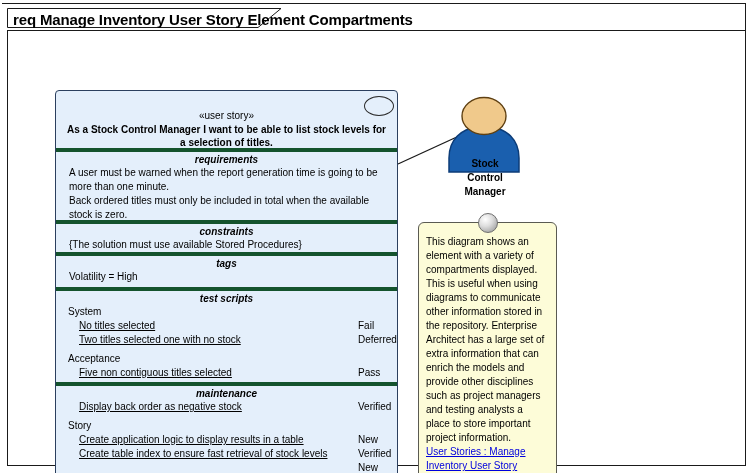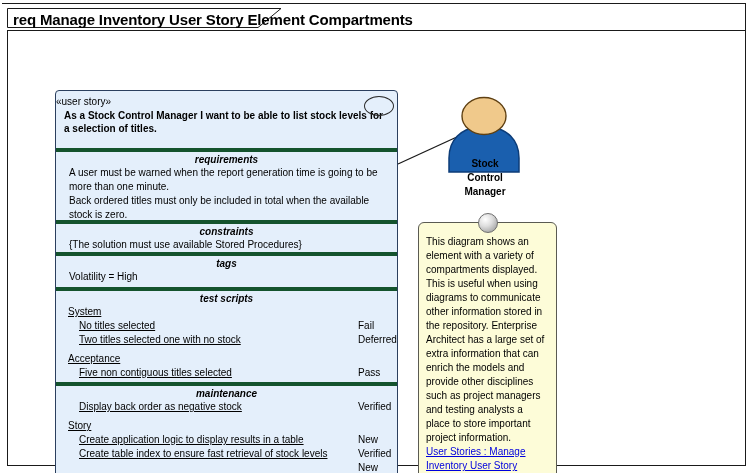--- a/index.html
+++ b/index.html
@@ -14,37 +14,37 @@
     position:absolute; left:13px; top:11px; z-index:2;
     font-size:15px; font-weight:bold; letter-spacing:-0.15px; white-space:nowrap;
   }
 
   
   .user-story {
     position:absolute; left:55px; top:90px; width:343px; height:394px;
     background:#e4effb; border:1px solid #2b3f5e; border-radius:4px;
     font-size:10px; z-index:3; box-sizing:border-box; overflow:hidden;
   }
-  .us-header { position:relative; height:57px; padding-top:5px; box-sizing:border-box; }
+  .us-header { position:relative; height:57px; text-align:center; padding-top:19px; box-sizing:border-box; }
   .stereotype { font-size:10px; line-height:12px; }
   .us-title { font-weight:bold; line-height:13px; padding:1px 8px 0; }
   .oval {
     position:absolute; top:5px; right:3px; width:28px; height:18px;
     border:1px solid #2b2b2b; border-radius:50%;
   }
   .compartment { border-top:4px solid #14532d; padding:1px 12px 2px; box-sizing:border-box; }
   .c-title { text-align:center; font-style:italic; font-weight:bold; line-height:13px; }
   .c-item { line-height:14px; padding-left:1px; }
   .c-req  { height:72px; }
   .c-con  { height:32px; }
   .c-tag  { height:35px; }
   .c-test { height:95px; }
   .c-maint{ height:103px; }
   .group + .group { margin-top:5px; }
-  .group-name { line-height:14px;text-decoration:underline; }
+  .group-name { line-height:14px; }
   .row { position:relative; line-height:14px; padding-left:11px;text-decoration:underline; }
   .row .status { position:absolute; left:290px; top:0; }
 
   
   .actor-label {
     position:absolute; left:456px; top:157px; width:58px; z-index:3;
     text-align:center; font-weight:bold; font-size:10px; line-height:14px;
   }
 
   

